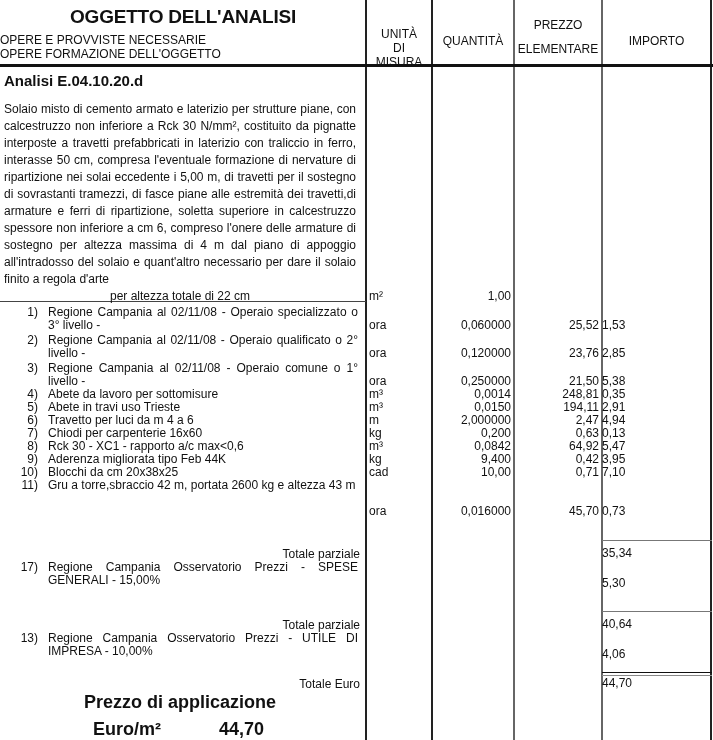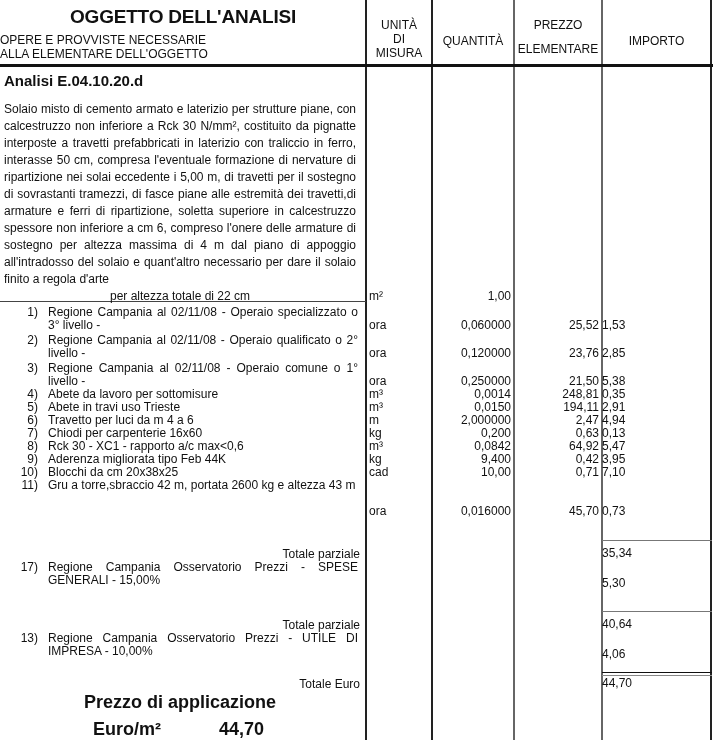--- a/index.html
+++ b/index.html
@@ -26,23 +26,23 @@
     .label-right { position: absolute; left: 0; width: 360px; text-align: right; font-size: 12px; }
     .big1 { position: absolute; left: 84px; top: 692px; font-size: 18px; font-weight: bold; text-align: right; }
     .big2 { position: absolute; left: 93px; top: 719px; font-size: 18px; font-weight: bold; }
     .big3 { position: absolute; left: 219px; top: 719px; font-size: 18px; font-weight: bold; }
   </style>
 </head>
 <body>
 
 <div class="hdr-title">OGGETTO DELL'ANALISI</div>
 <div class="hdr-sub" style="top:33px">OPERE E PROVVISTE NECESSARIE</div>
-<div class="hdr-sub" style="top:47px">ALLA ELEMENTARE DELL'OGGETTO</div>
+<div class="hdr-sub" style="top:47px">OPERE FORMAZIONE DELL'OGGETTO</div>
 
-<div class="hdr-col" style="left:366px;width:66px;top:18px">
+<div class="hdr-col" style="left:366px;width:66px;top:27px">
   <div>UNITÀ</div>
   <div>DI</div>
   <div>MISURA</div>
 </div>
 <div class="hdr-col" style="left:432px;width:82px;top:34px">QUANTITÀ</div>
 <div class="hdr-col" style="left:514px;width:88px;top:18px">
   <div>PREZZO</div>
   <div style="margin-top:10px">ELEMENTARE</div>
 </div>
 <div class="hdr-col" style="left:602px;width:109px;top:34px">IMPORTO</div>

